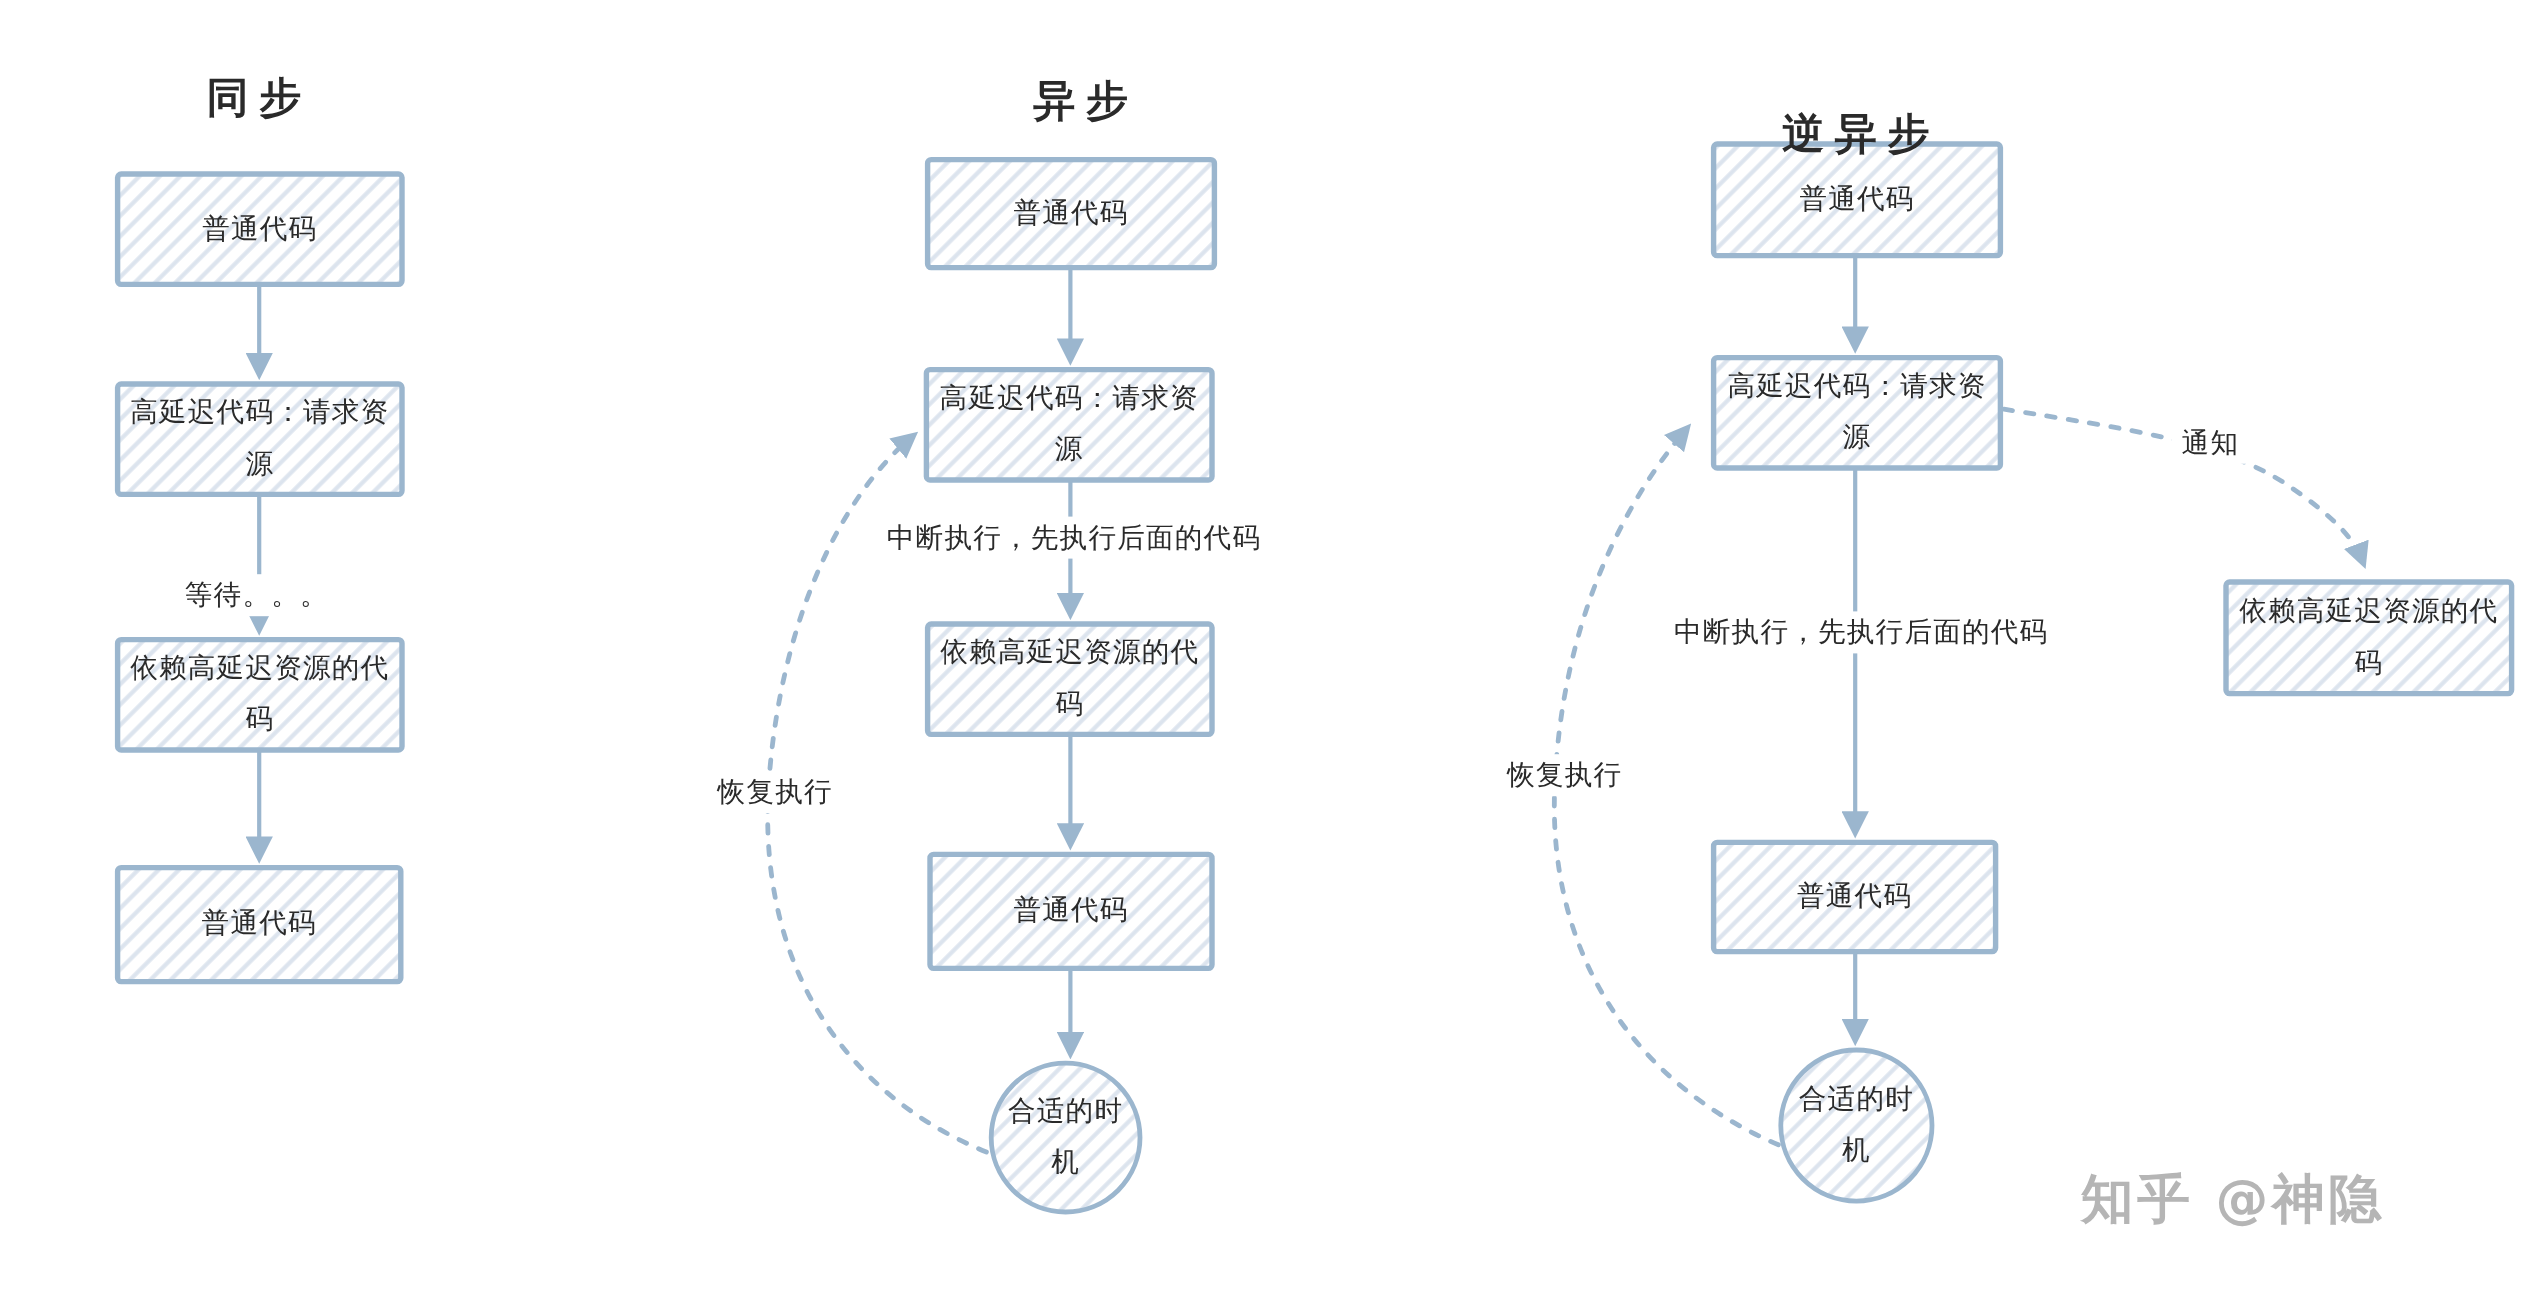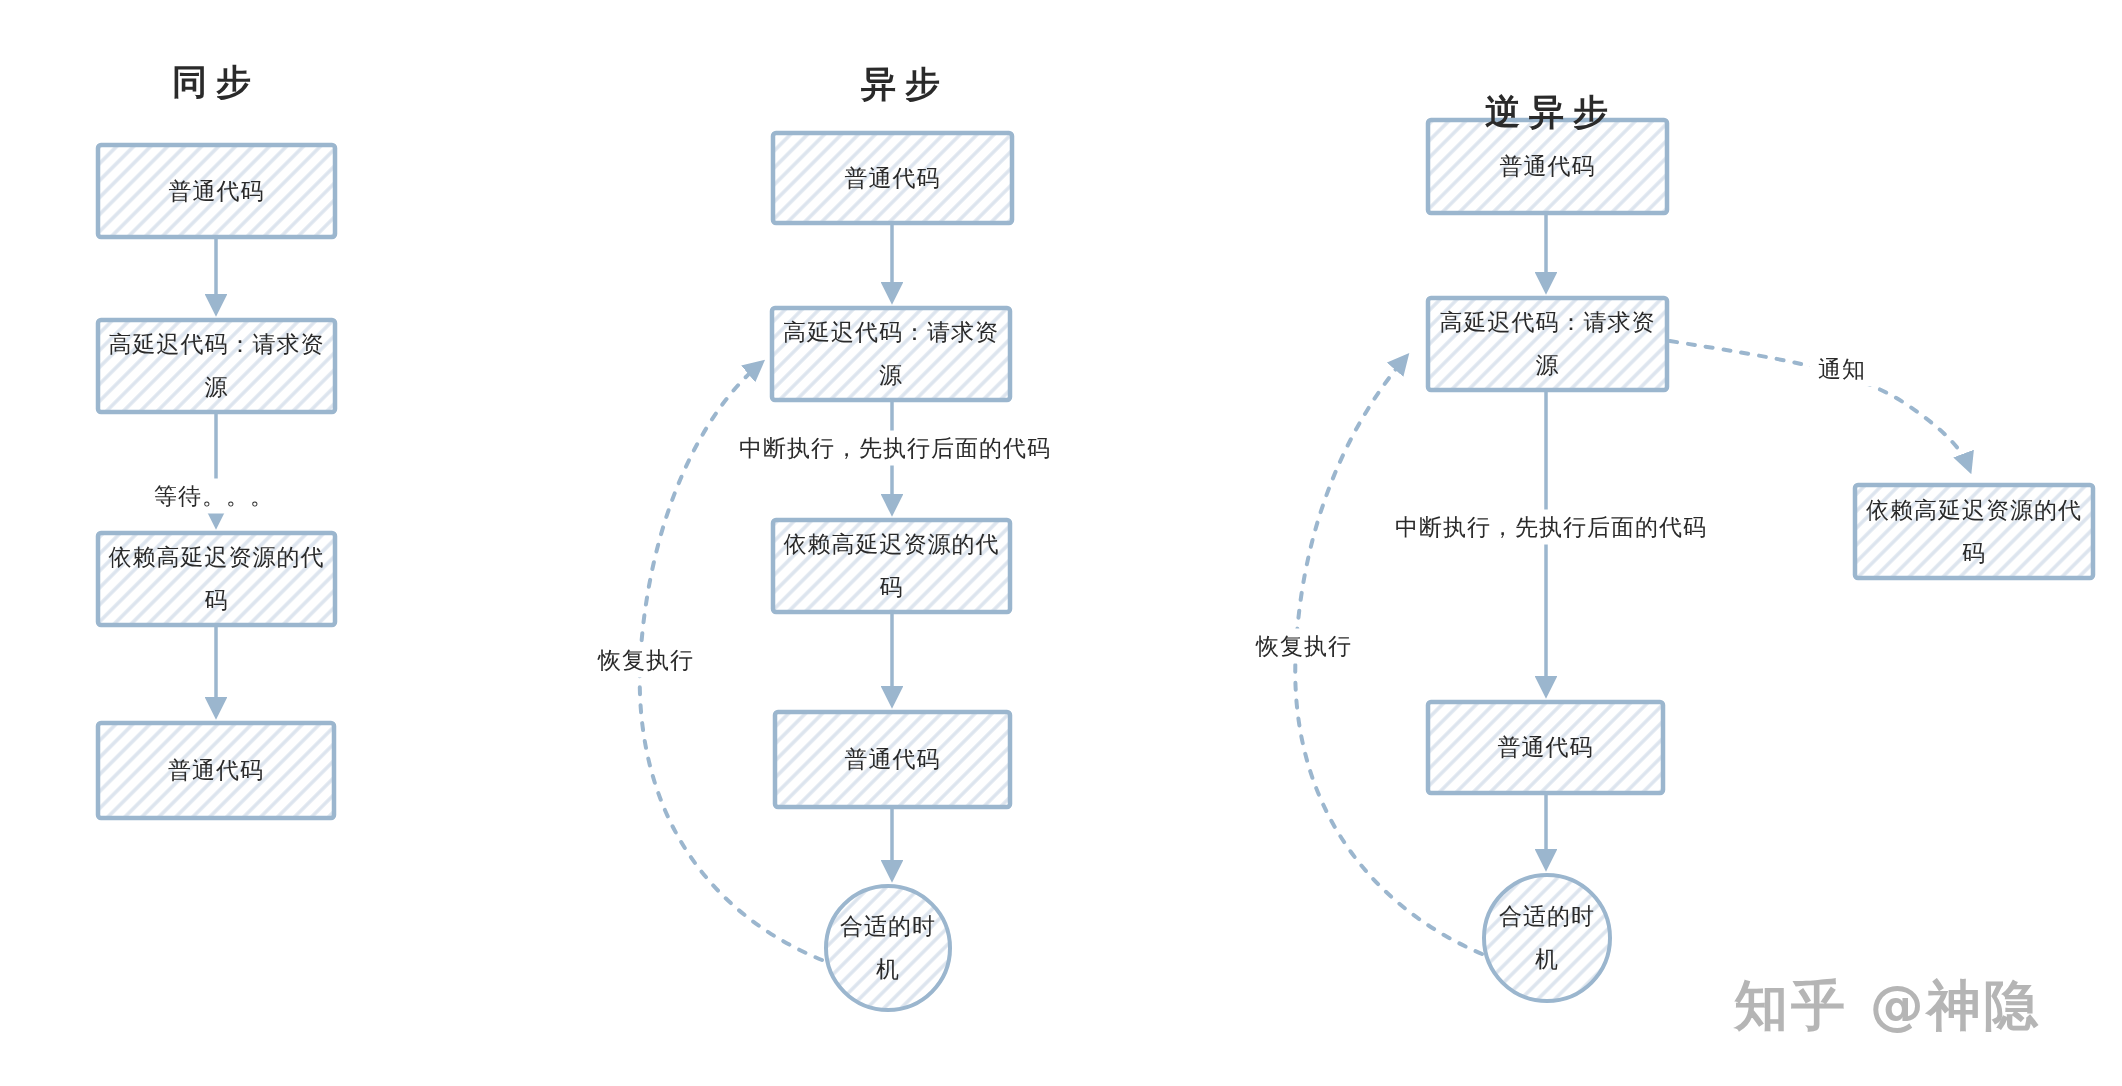--- a/index.html
+++ b/index.html
@@ -33,21 +33,21 @@
     font-size:23px;letter-spacing:1px;line-height:43px;color:var(--text);
     padding:0 6px;
   }
   .edge-label{
     position:absolute;transform:translate(-50%,-50%);
     background:#ffffff;padding:2px 8px;
     font-size:23px;letter-spacing:1px;color:var(--text);white-space:nowrap;
   }
   .watermark{
     position:absolute;left:1734px;top:970px;
-    font-size:54px;font-weight:bold;letter-spacing:3px;
+    font-size:44px;font-weight:bold;letter-spacing:3px;
     color:var(--watermark);white-space:nowrap;
   }
 </style>
 </head>
 <body>
 
 <div class="stage">
 
   <svg class="layer" width="2122" height="1086" viewBox="0 0 2122 1086">
     <defs>

